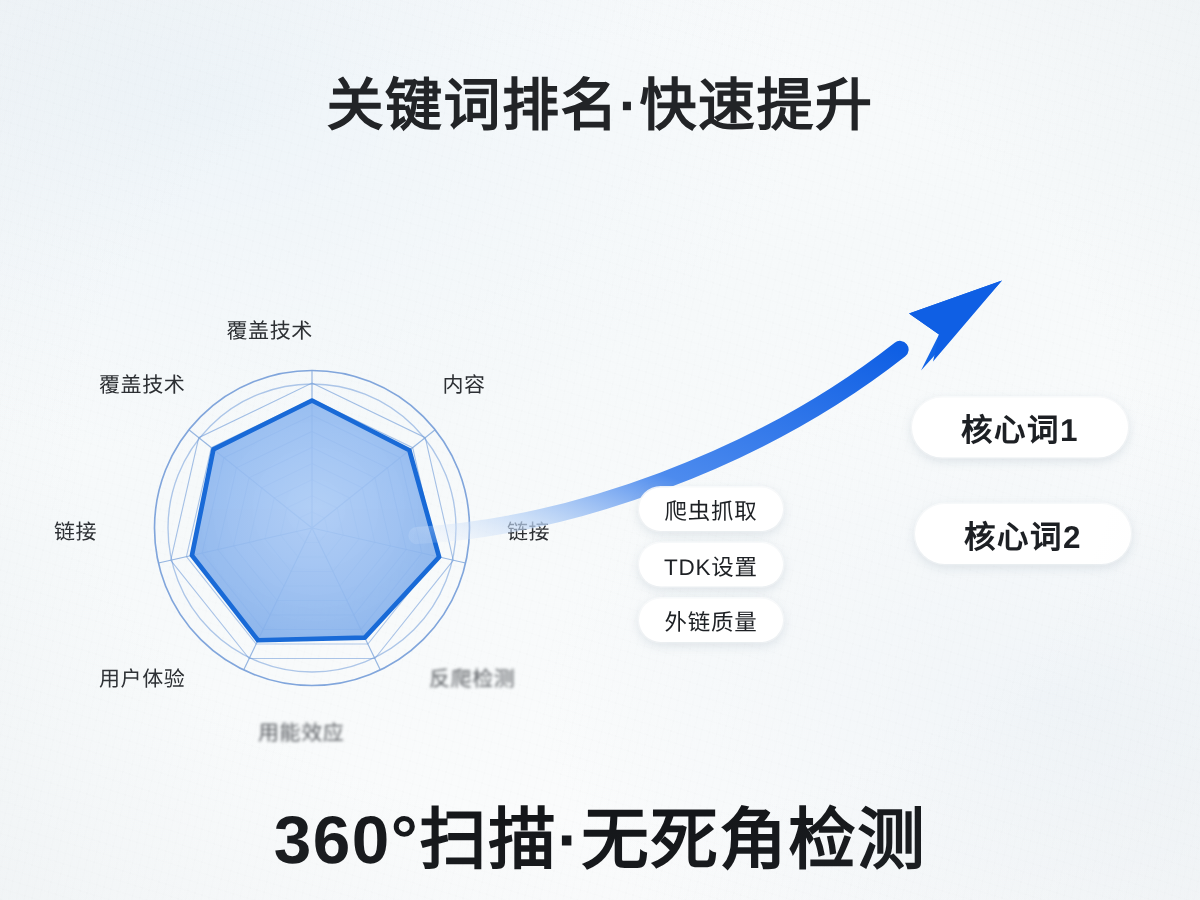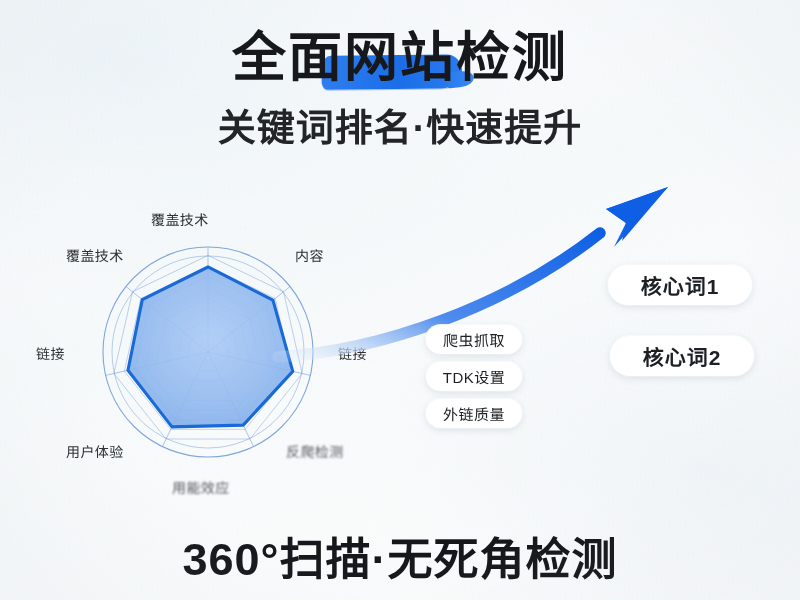--- a/index.html
+++ b/index.html
@@ -172,24 +172,20 @@
   }
 </style>
 </head>
 <body>
 
 <div id="poster">
 
   <div class="texture"></div>
 
   <div class="headline-wrap">
-    <div class="title-main">
-      <span class="swash"></span>
-      <span class="t-text">全面网站检测</span>
-    </div>
     <div class="title-sub">关键词排名·快速提升</div>
   </div>
 
   <div class="radar-area">
     <svg width="330" height="310" viewBox="0 0 330 310">
       <defs>
         <radialGradient id="radarFill" cx="50%" cy="45%" r="62%">
           <stop offset="0%" stop-color="#a9c9f5" stop-opacity="0.92"></stop>
           <stop offset="55%" stop-color="#96bcf0" stop-opacity="0.93"></stop>
           <stop offset="100%" stop-color="#82aeea" stop-opacity="0.95"></stop>

